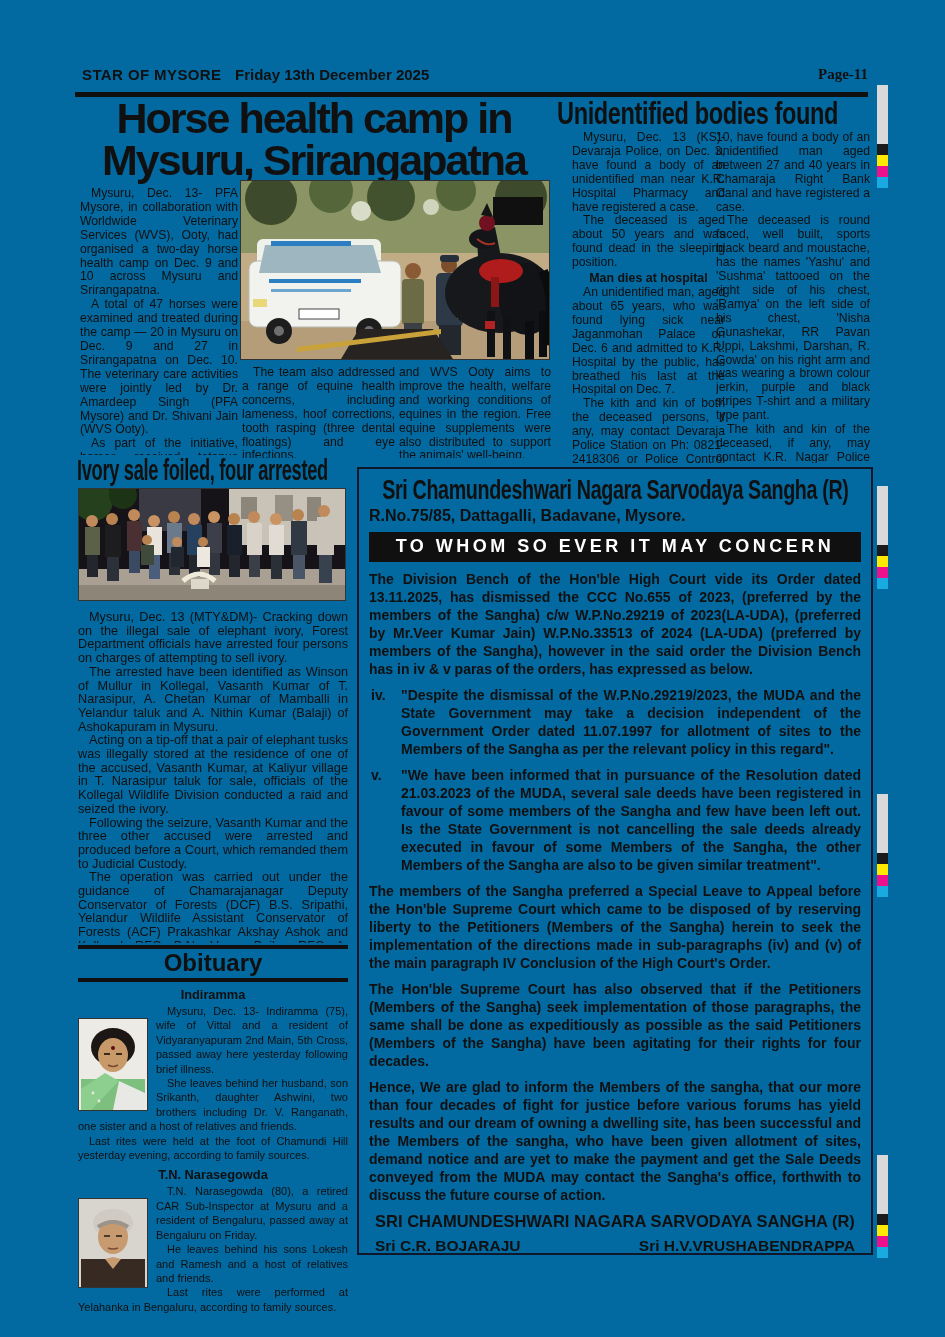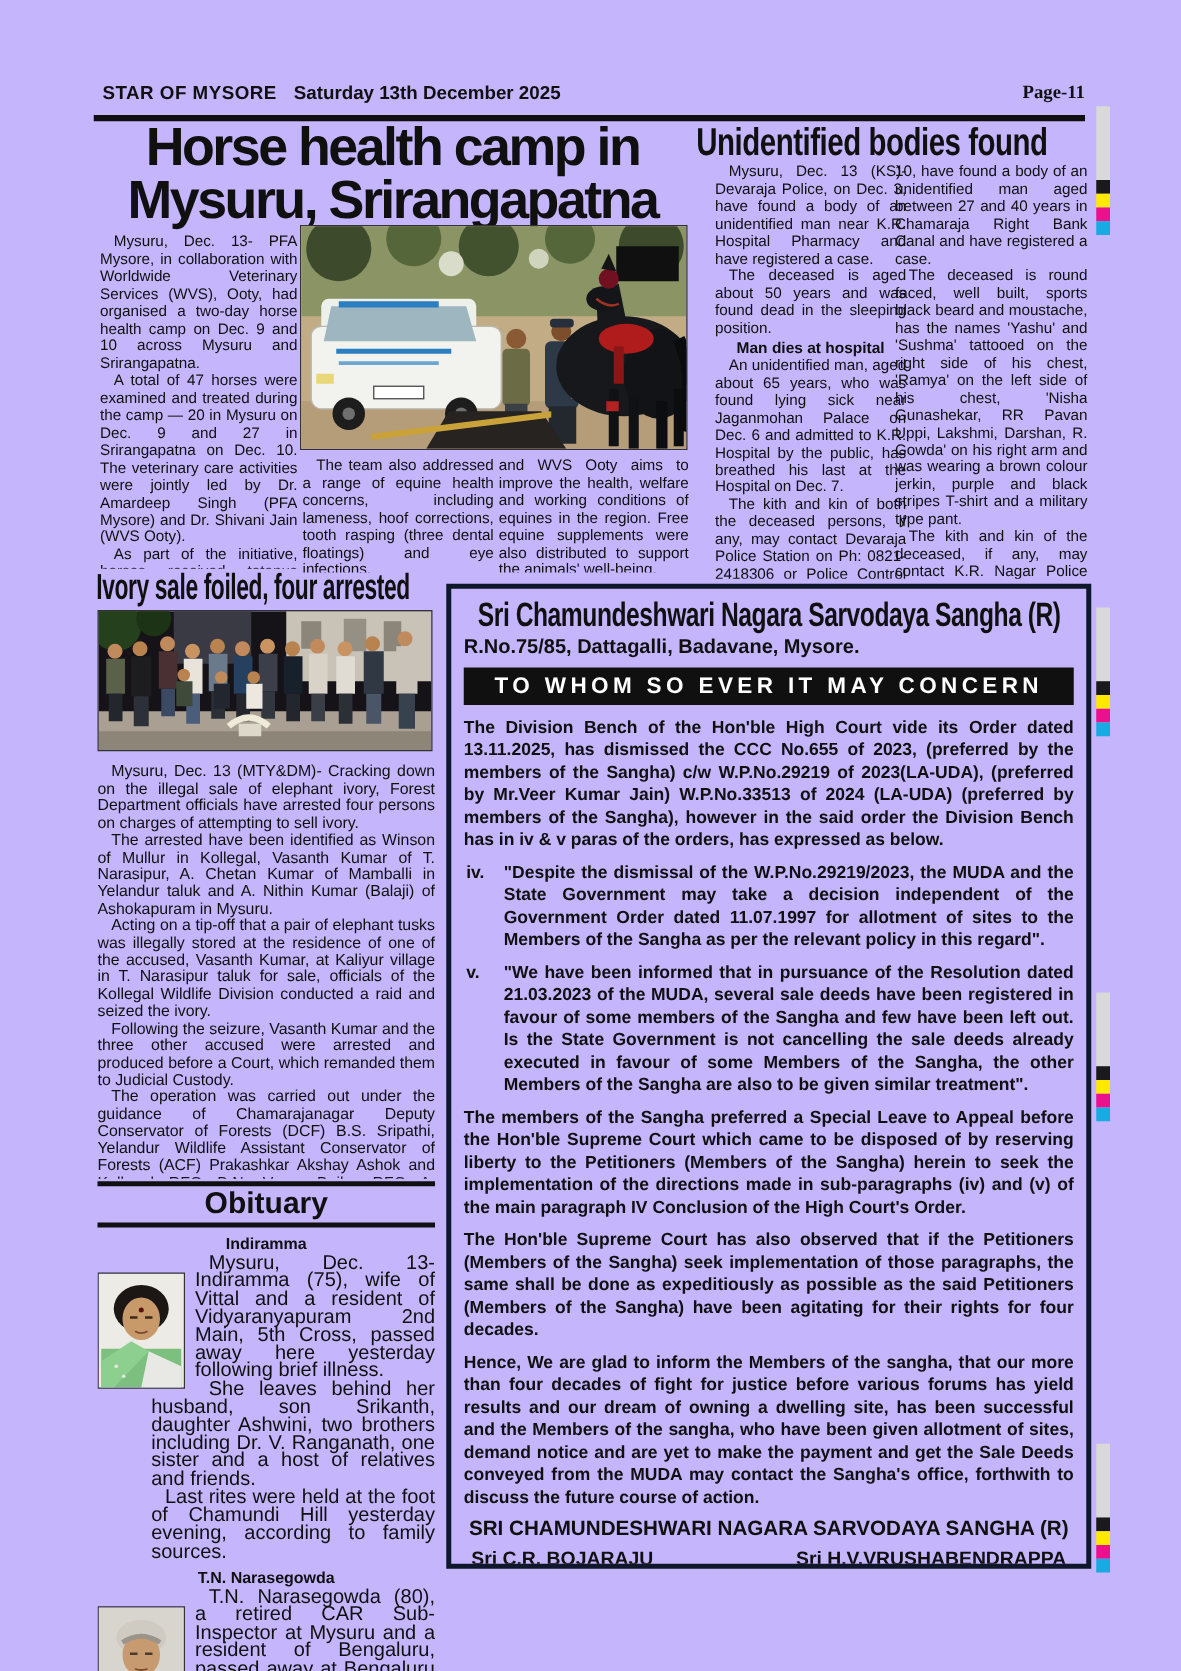--- a/index.html
+++ b/index.html
@@ -1,16 +1,16 @@
 <!DOCTYPE html>
 <html lang="en"><head>
 <meta charset="utf-8">
 <style>
   html,body{margin:0;padding:0;background:#fff;}
-  .page{position:relative;width:945px;height:1337px;background:#c4b5fd;overflow:hidden;
+  .page{position:relative;width:945px;height:1337px;background:#0369a1;overflow:hidden;
         font-family:"Liberation Sans",sans-serif;color:#101010;}
   
   .masthead{position:absolute;left:82px;top:66px;font-size:15px;font-weight:bold;letter-spacing:.4px;}
   .edition-date{position:absolute;left:235px;top:66px;font-size:15px;font-weight:bold;}
   .page-number{position:absolute;right:77px;top:66px;font-size:15px;font-weight:bold;font-family:Liberation Serif, serif;}
   .header-rule{position:absolute;left:75px;top:92px;width:793px;height:5px;background:#101010;}
   
   p.body{font-size:12.2px;line-height:13.9px;text-align:justify;margin:0;text-indent:11px;}
   p.noindent{text-indent:0;}
   
@@ -31,25 +31,25 @@
   .ivory-headline span{font-weight:bold;font-size:29px;white-space:nowrap;transform:scaleX(.63);transform-origin:left;letter-spacing:-.5px;}
   .ivory-photo{position:absolute;left:78px;top:488px;width:268px;height:113px;border:1px solid #333;box-sizing:border-box;}
   .ivory-text{position:absolute;left:78px;top:611px;width:270px;height:332px;overflow:hidden;}
   .ivory-text p{font-size:12.7px;line-height:13.7px;}
   
   .obit{position:absolute;left:78px;top:945px;width:270px;}
   .obit-rule{height:4px;background:#101010;}
   .obit-title{text-align:center;font-size:24px;font-weight:bold;line-height:26px;padding:1px 0 2px;}
   .obit-name{text-align:center;font-weight:bold;font-size:12.8px;margin:5px 0 2px;}
   .obit-entry{overflow:hidden;}
-  .obit-entry p{font-size:16px;line-height:14.4px;margin-left:43px;}
+  .obit-entry p{font-size:11px;line-height:14.4px;}
   .obit-photo{float:left;width:70px;height:93px;margin:14px 8px 2px 0;border:1px solid #333;box-sizing:border-box;}
   .obit-photo.second{height:90px;}
   
-  .notice{position:absolute;left:357px;top:467px;width:516px;height:788px;border:4px solid #0f172a;
+  .notice{position:absolute;left:357px;top:467px;width:516px;height:788px;border:2px solid #0f172a;
       box-sizing:border-box;padding:6px 10px 4px;overflow:hidden;}
   .notice-title{display:flex;justify-content:center;}
   .notice-title span{font-weight:bold;font-size:27px;white-space:nowrap;transform:scaleX(.73);letter-spacing:-.5px;}
   .notice-address{text-align:left;font-weight:bold;font-size:16px;margin-top:1px;}
   .notice-banner{background:#101010;color:#fff;text-align:center;font-weight:bold;font-size:18px;
       letter-spacing:3.5px;padding:4px 0 5px;margin:7px 0 8px;}
   .notice p{font-size:14px;line-height:18px;font-weight:bold;text-align:justify;margin:0 0 8px;}
   .notice-point{display:flex;margin:0 0 8px;}
   .point-num{flex:none;width:30px;font-weight:bold;font-size:14px;line-height:18px;padding-left:2px;}
   .point-text{flex:1;font-size:14px;line-height:18px;font-weight:bold;text-align:justify;}
@@ -62,21 +62,21 @@
   .regmark .sq{width:11px;height:11px;}
   .sq.k{background:#1a1a1a;} .sq.y{background:#ffe900;} .sq.m{background:#ec108c;} .sq.c{background:#19aae1;}
   figure{margin:0;}
 </style>
 </head>
 <body>
 
 <div class="page">
 
   <div class="masthead">STAR OF MYSORE</div>
-  <div class="edition-date">Saturday 13th December 2025</div>
+  <div class="edition-date">Friday 13th December 2025</div>
   <div class="page-number">Page-11</div>
   <div class="header-rule"></div>
 
   <h1 class="horse-headline" style="margin:0;">
     <span>Horse health camp in</span><br>
     <span>Mysuru, Srirangapatna</span>
   </h1>
   <div class="horse-col1">
     <p class="body">Mysuru, Dec. 13- PFA Mysore, in collaboration with Worldwide Veterinary Services (WVS), Ooty, had organised a two-day horse health camp on Dec. 9 and 10 across Mysuru and Srirangapatna.</p>
     <p class="body">A total of 47 horses were examined and treated during the camp — 20 in Mysuru on Dec. 9 and 27 in Srirangapatna on Dec. 10. The veterinary care activities were jointly led by Dr. Amardeep Singh (PFA Mysore) and Dr. Shivani Jain (WVS Ooty).</p>

